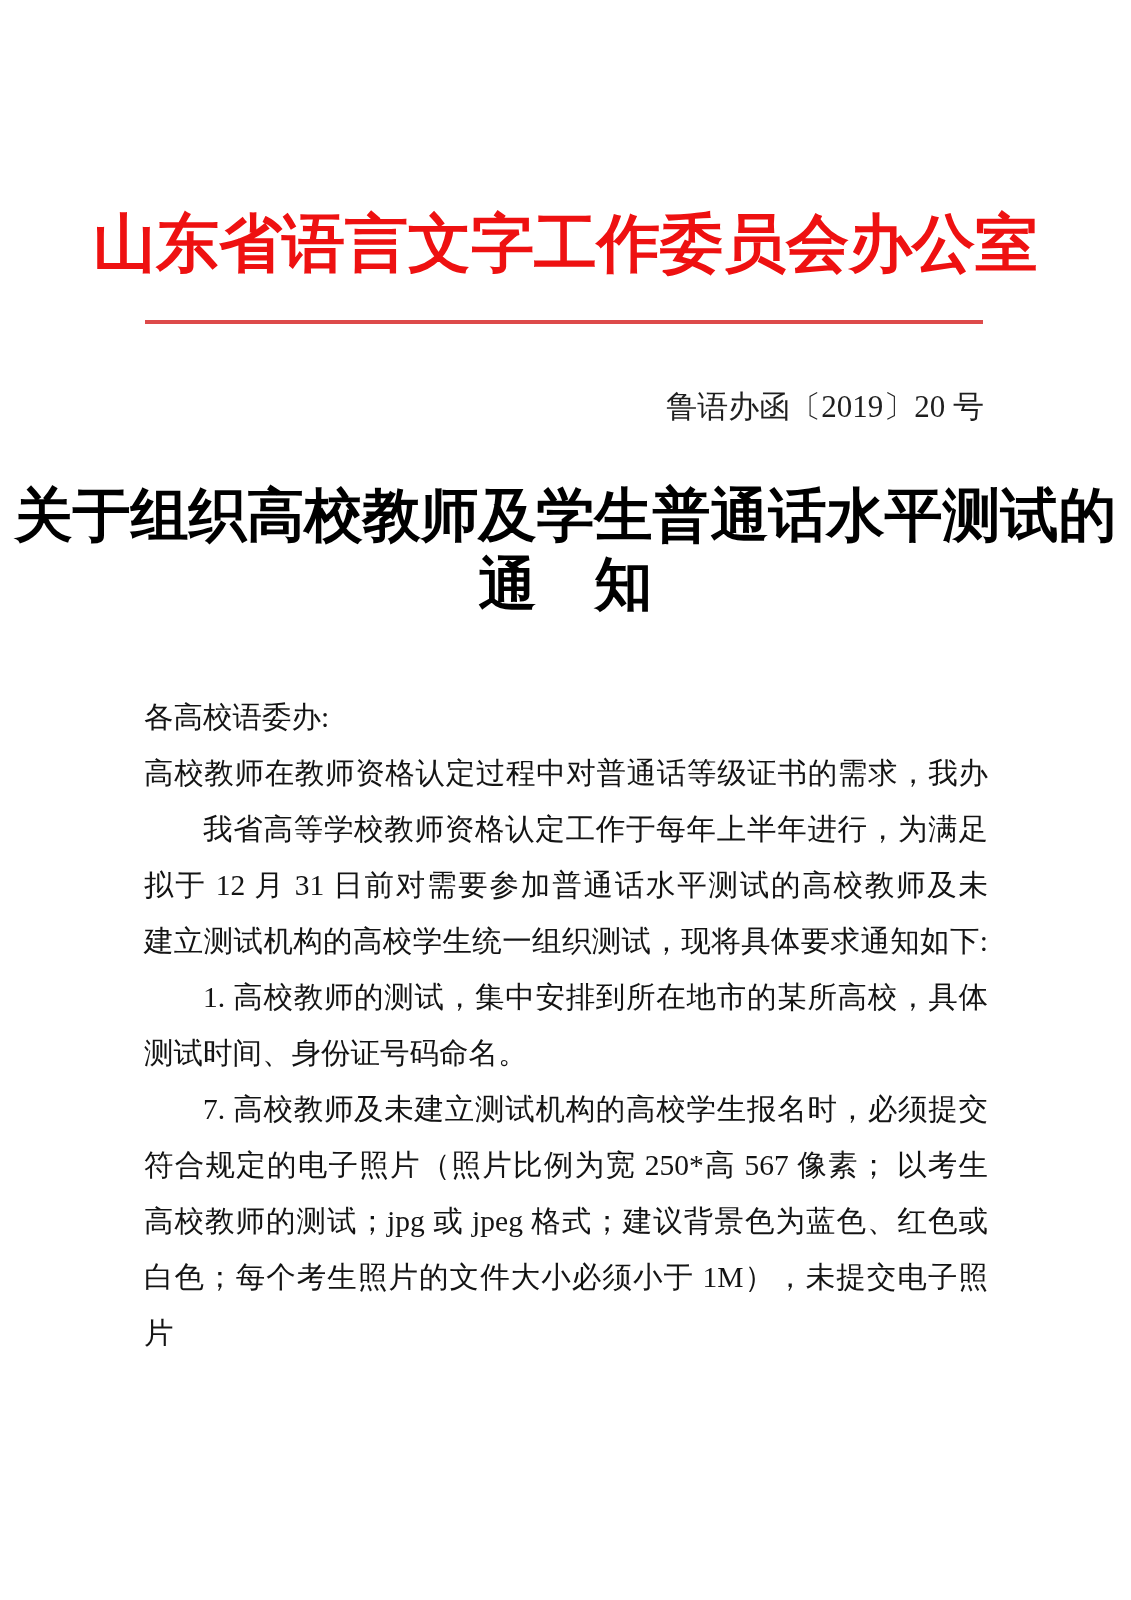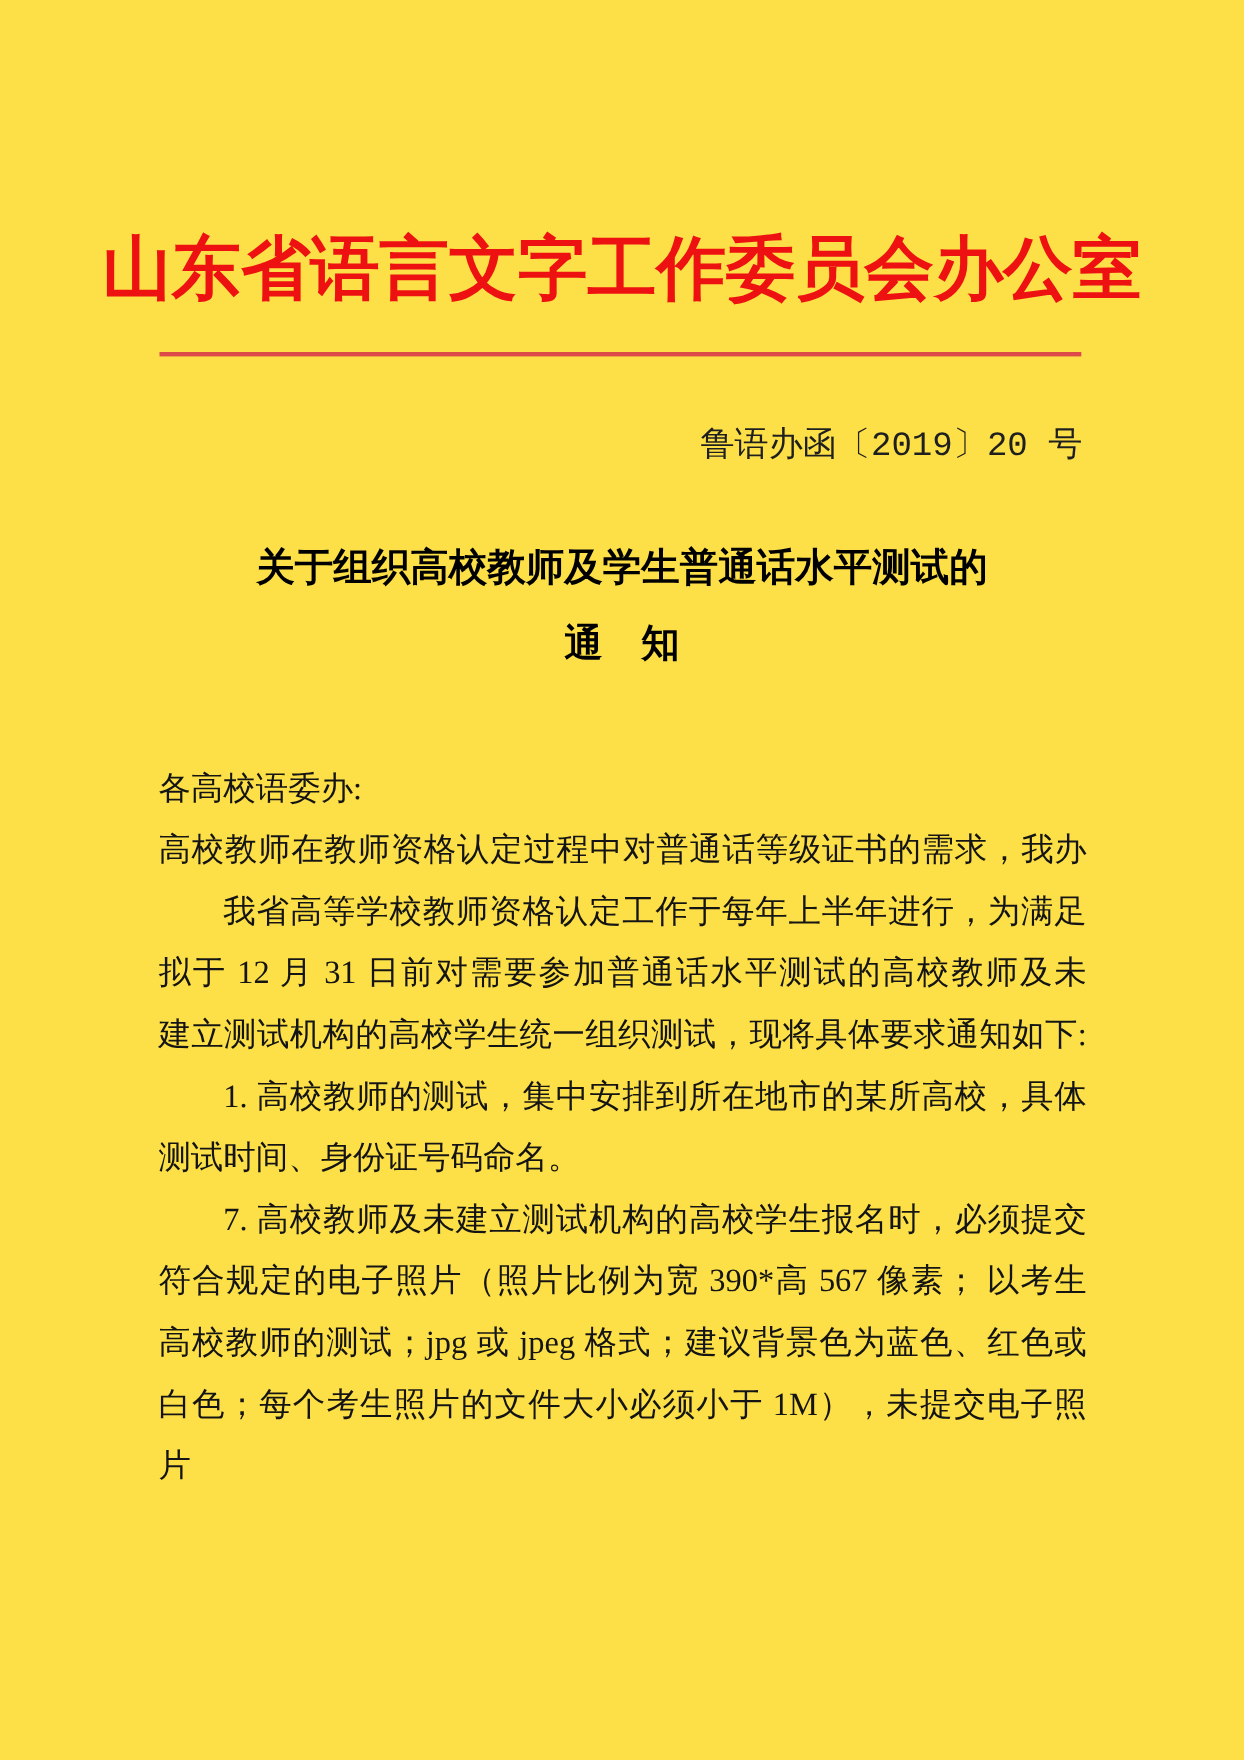--- a/index.html
+++ b/index.html
@@ -1,21 +1,21 @@
 <!DOCTYPE html>
 <html><head>
 <meta charset="utf-8">
 <style>
   html, body { margin: 0; padding: 0; background: #888; }
   .page {
     position: relative;
     width: 1131px;
     height: 1600px;
     margin: 0 auto;
-    background: #fde047;
+    background: #ffffff;
     overflow: hidden;
     font-family: "Liberation Serif", "DejaVu Serif", serif;
   }
   
   .org-title {
     position: absolute;
     top: 188px;
     left: 0;
     width: 1131px;
     text-align: center;
@@ -38,32 +38,31 @@
   .doc-number {
     position: absolute;
     top: 386px;
     left: 144px;
     width: 840px;
     text-align: right;
     font-size: 31px;
     line-height: 42px;
     color: #1f1f1f;
     white-space: nowrap;
-    font-family: Liberation Mono, monospace;
   }
   
   .notice-title {
     position: absolute;
     top: 481px;
     left: 0;
     width: 1131px;
     text-align: center;
     font-weight: bold;
     color: #000000;
-    font-size: 35px;
+    font-size: 58px;
     line-height: 69px;
   }
   
   .body-text {
     position: absolute;
     top: 689px;
     left: 144px;
     width: 844px;
     font-size: 29.5px;
     line-height: 56px;
@@ -94,18 +93,18 @@
 
   <div class="body-text">
     <div class="body-line">各高校语委办:</div>
     <div class="body-line jl">高校教师在教师资格认定过程中对普通话等级证书的需求，我办</div>
     <div class="body-line jl indent">我省高等学校教师资格认定工作于每年上半年进行，为满足</div>
     <div class="body-line jl">拟于 12 月 31 日前对需要参加普通话水平测试的高校教师及未</div>
     <div class="body-line jl">建立测试机构的高校学生统一组织测试，现将具体要求通知如下:</div>
     <div class="body-line jl indent">1. 高校教师的测试，集中安排到所在地市的某所高校，具体</div>
     <div class="body-line">测试时间、身份证号码命名。</div>
     <div class="body-line jl indent">7. 高校教师及未建立测试机构的高校学生报名时，必须提交</div>
-    <div class="body-line jl">符合规定的电子照片（照片比例为宽 390*高 567 像素； 以考生</div>
+    <div class="body-line jl">符合规定的电子照片（照片比例为宽 250*高 567 像素； 以考生</div>
     <div class="body-line jl">高校教师的测试；jpg 或 jpeg 格式；建议背景色为蓝色、红色或</div>
     <div class="body-line jl">白色；每个考生照片的文件大小必须小于 1M），未提交电子照片</div>
   </div>
 
 </div>
 
 </body></html>

